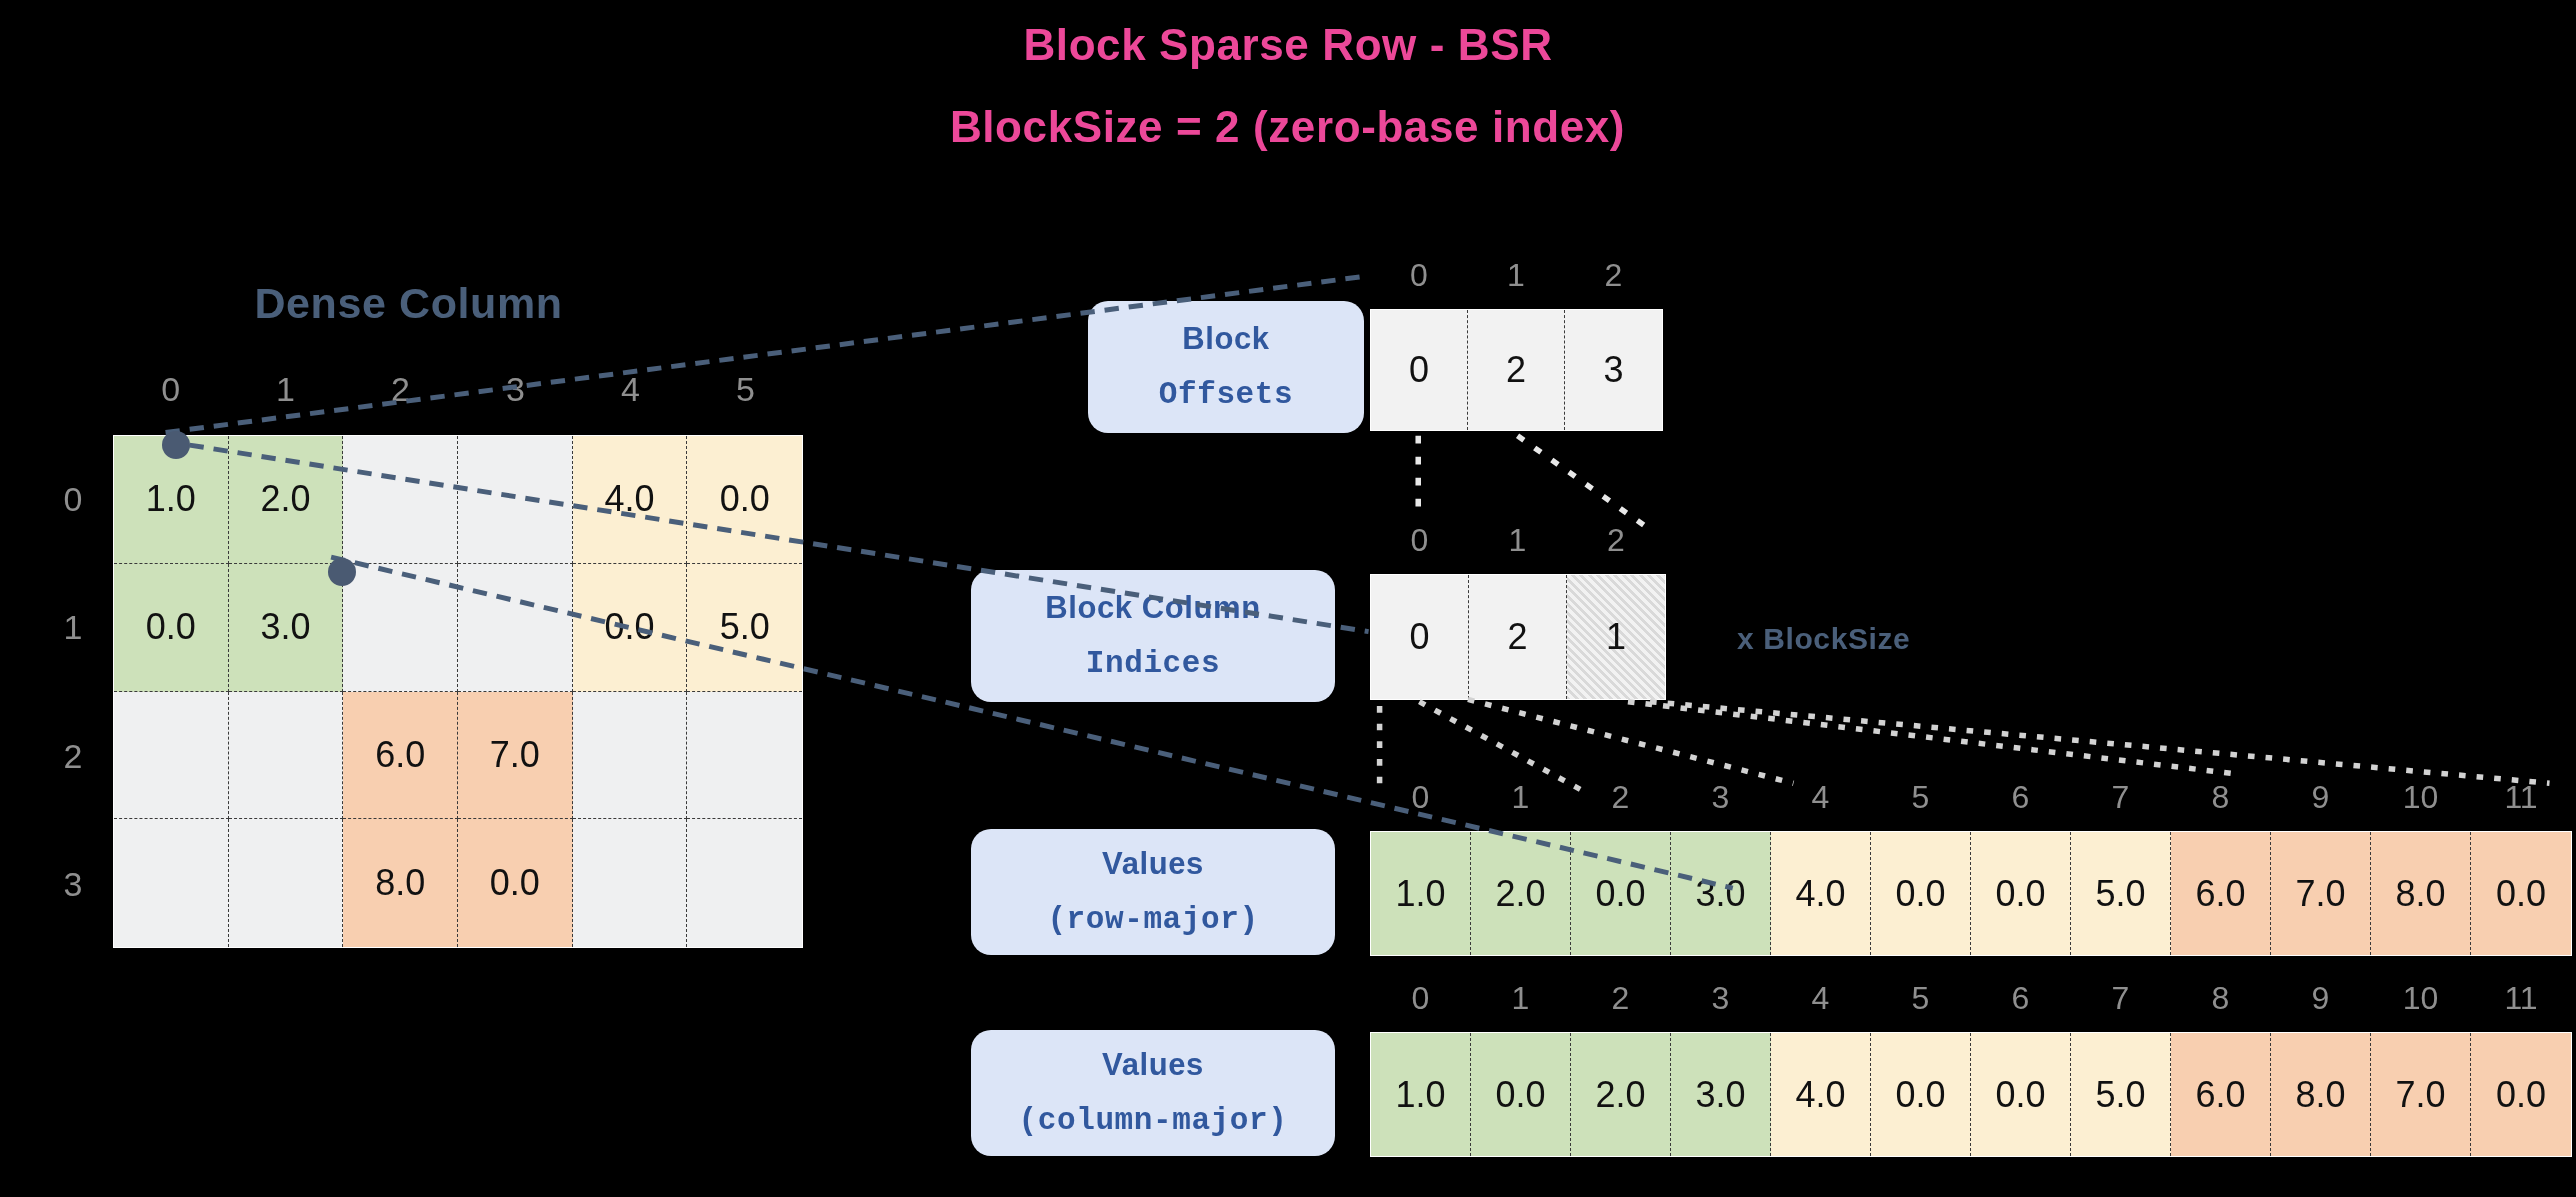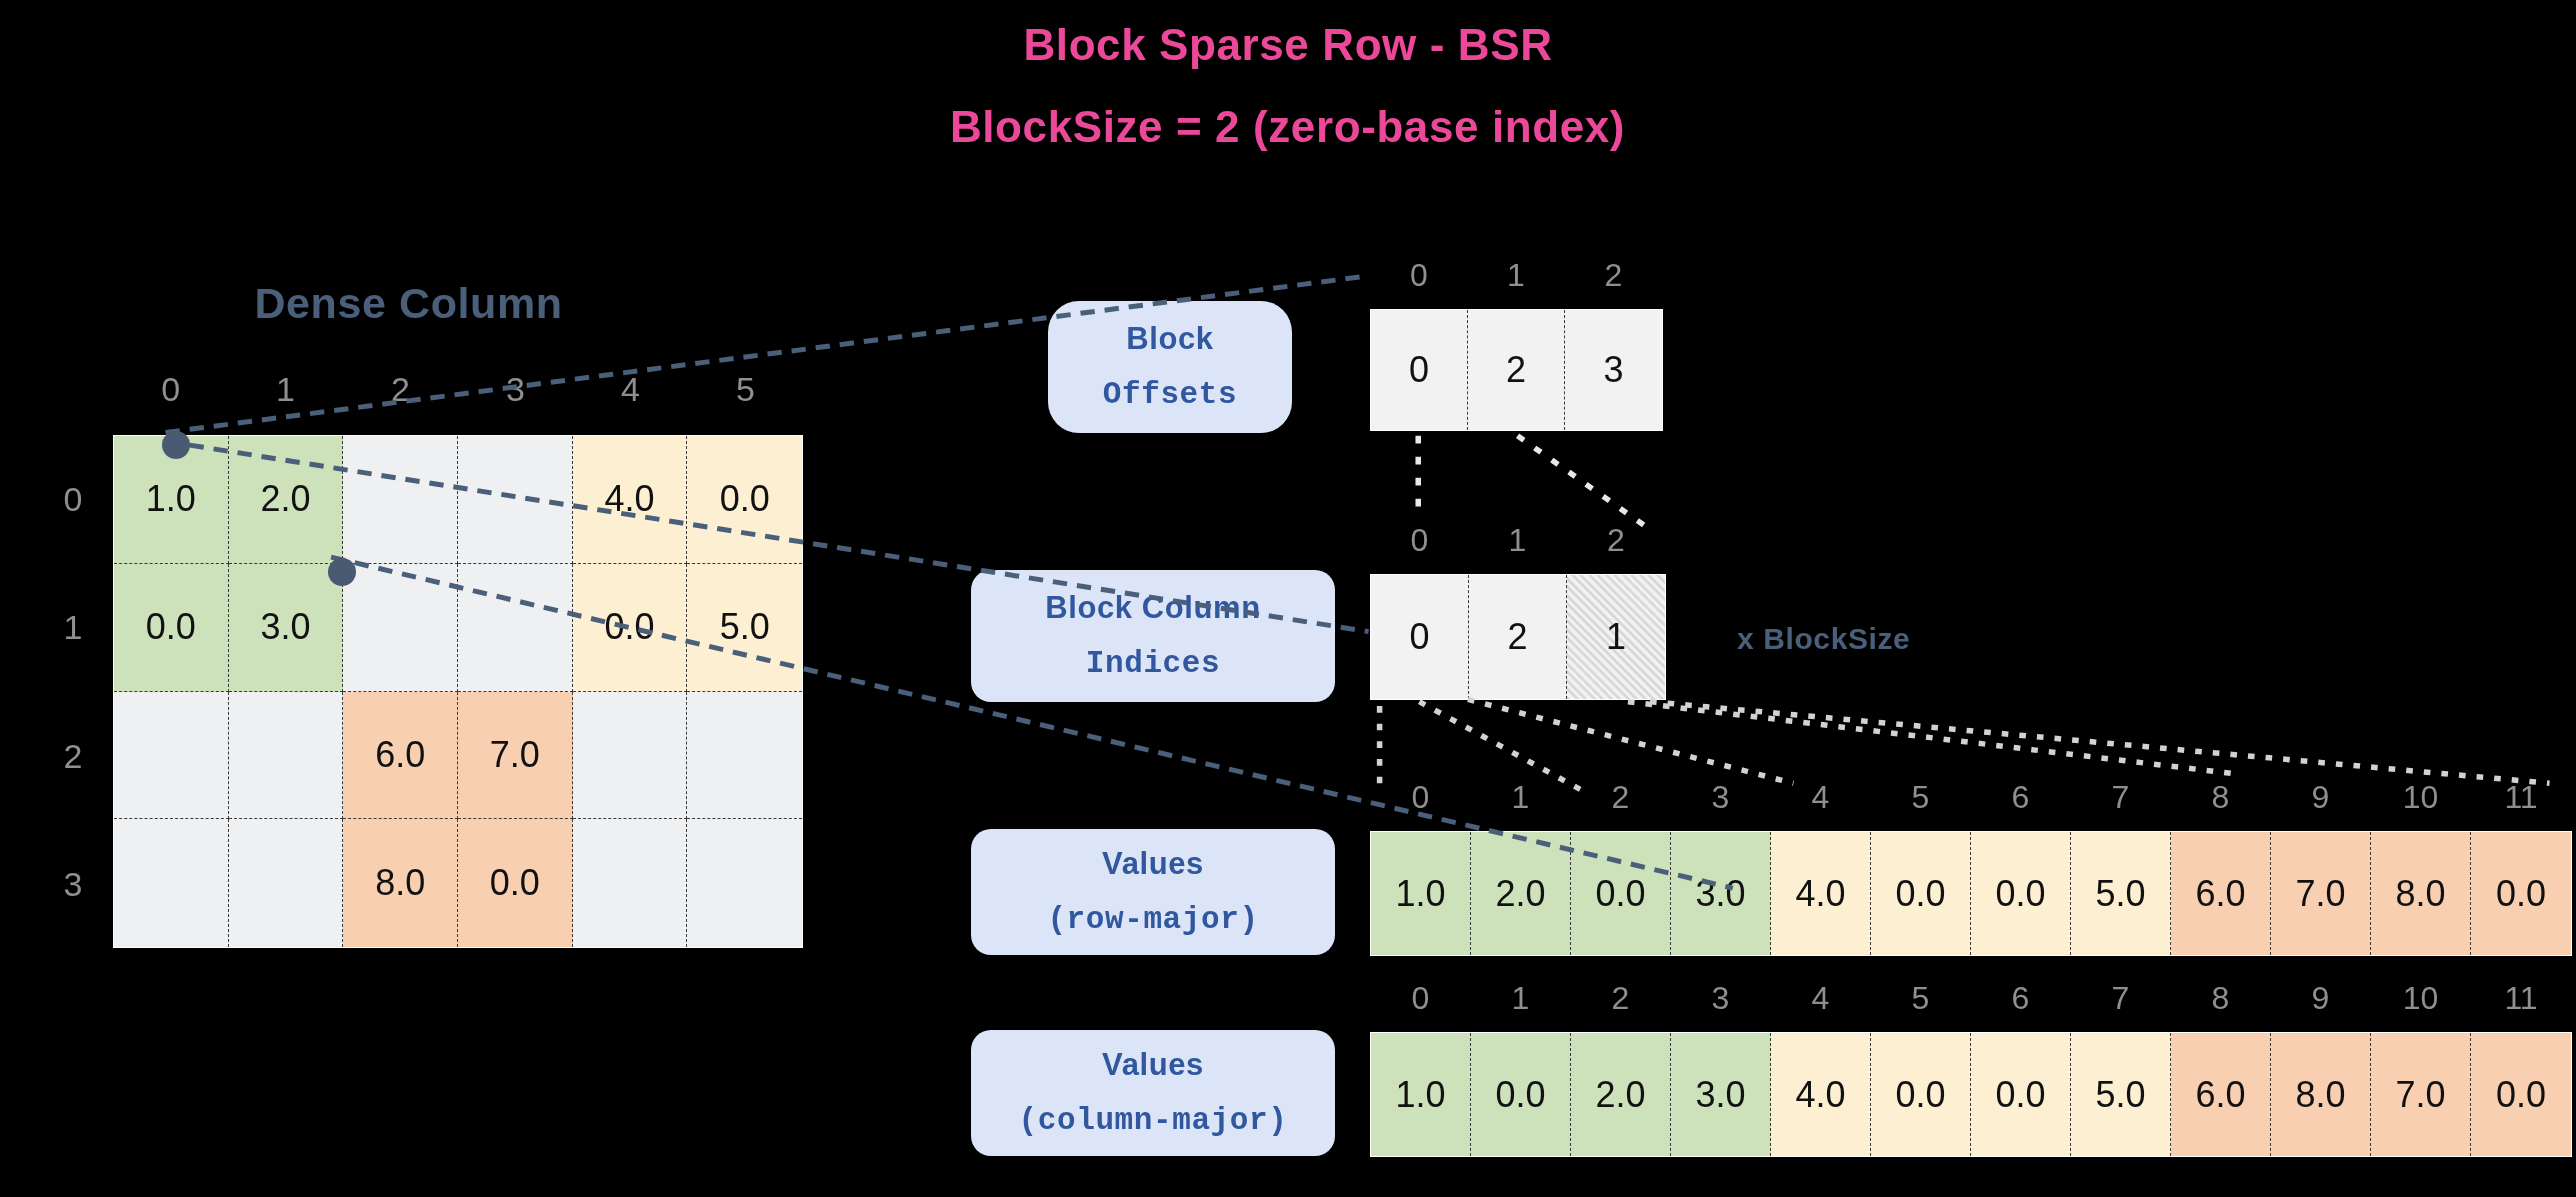--- a/index.html
+++ b/index.html
@@ -141,21 +141,21 @@
     <div id="matrix-row-heads">
         <div class="row-head" style="top: 0px;">0</div>
         <div class="row-head" style="top: 128px;">1</div>
         <div class="row-head" style="top: 257px;">2</div>
         <div class="row-head" style="top: 385px;">3</div>
       </div>
     <div class="dot" style="left:49px;top:-4.4px;"></div>
     <div class="dot" style="left:215px;top:123px;"></div>
   </div>
 
-  <div class="pill" style="left:1048px;top:301px;width:244px;height:132px;border-radius:31px;">
+  <div class="pill" style="left:1088px;top:301px;width:276px;height:132px;">
     <span class="l1">Block</span>
     <span class="l2">Offsets</span>
   </div>
   <div class="arr" id="arr-offsets" style="left:1370px;top:309px;height:120px;">
       <div class="acell " style="width: 97px;">
         <span class="aidx">0</span>
         <span>0</span>
       </div>
       <div class="acell " style="width: 97px;">
         <span class="aidx">1</span>

